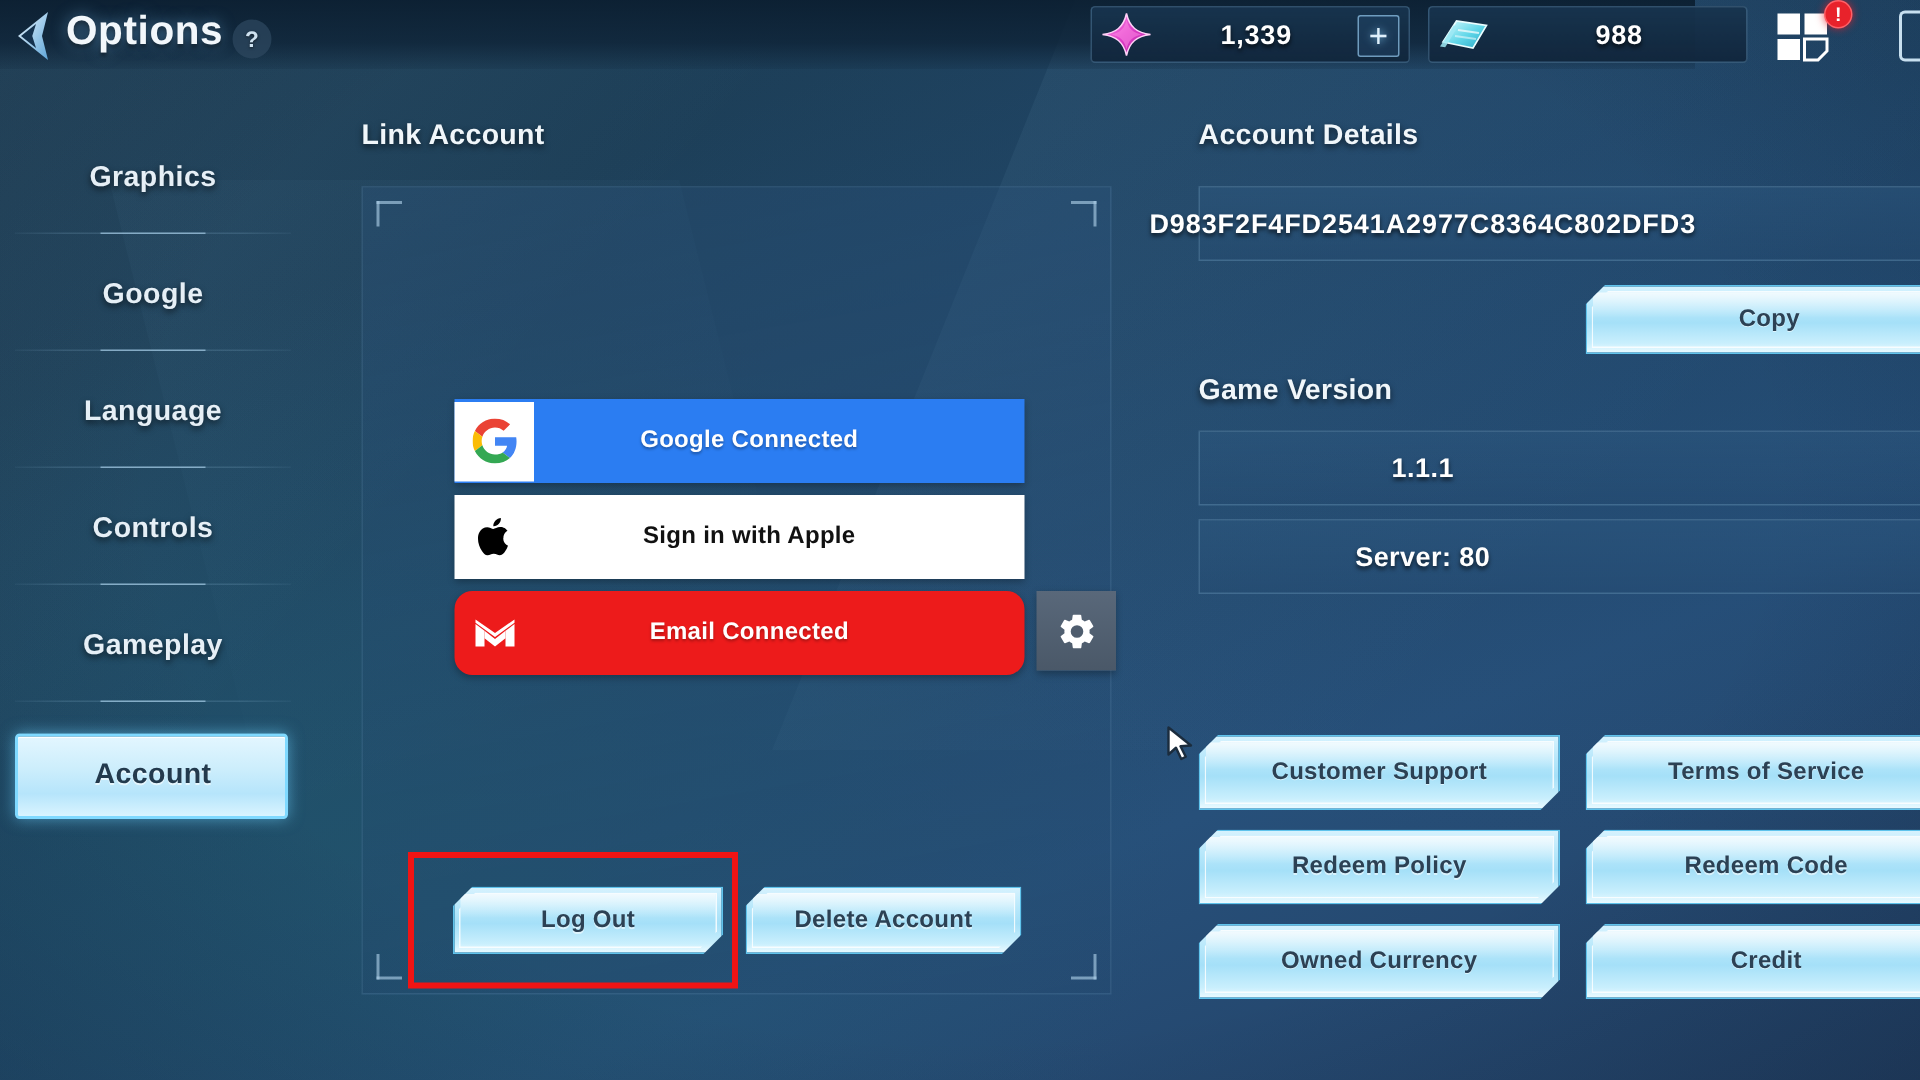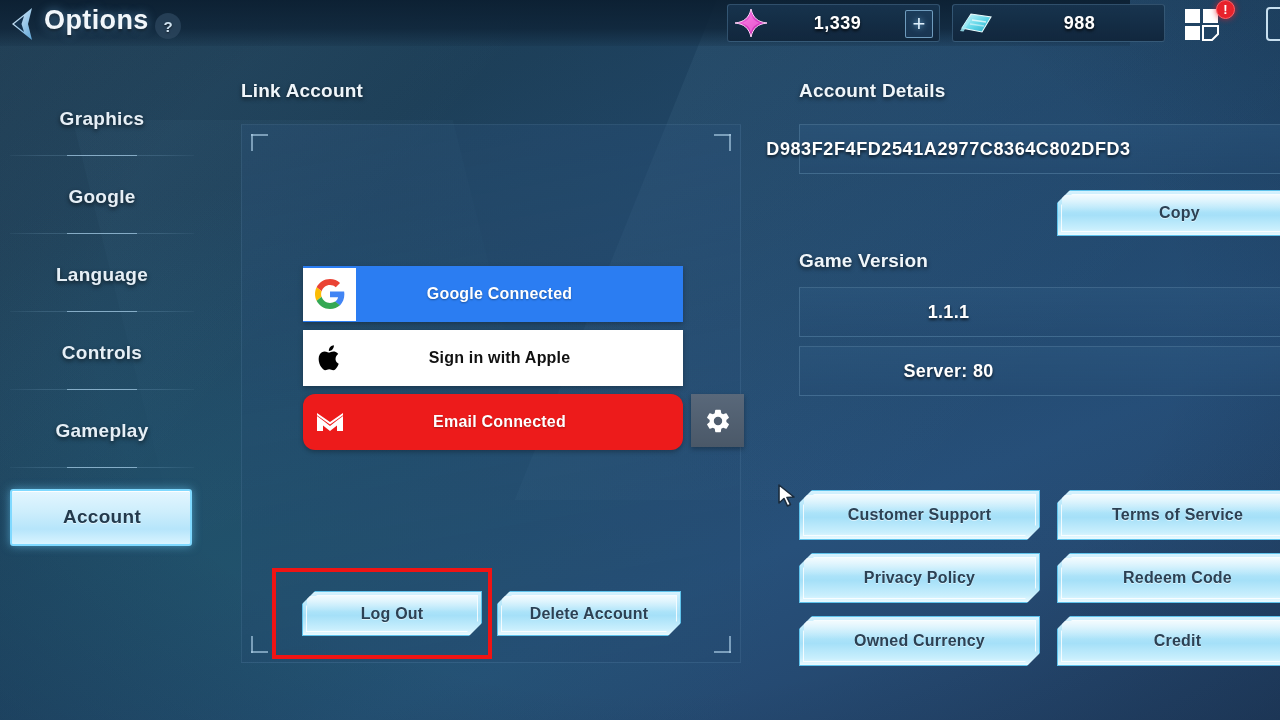--- a/index.html
+++ b/index.html
@@ -444,21 +444,21 @@
 </div>
 
 <div class="act-grid">
   <div class="gbtn" id="btn-support">
     <span class="gtxt">Customer Support</span>
   </div>
   <div class="gbtn" id="btn-tos">
     <span class="gtxt">Terms of Service</span>
   </div>
   <div class="gbtn" id="btn-privacy">
-    <span class="gtxt">Privacy Policy</span>
+    <span class="gtxt">Redeem Policy</span>
   </div>
   <div class="gbtn" id="btn-redeem">
     <span class="gtxt">Redeem Code</span>
   </div>
   <div class="gbtn" id="btn-owned">
     <span class="gtxt">Owned Currency</span>
   </div>
   <div class="gbtn" id="btn-credit">
     <span class="gtxt">Credit</span>
   </div>

